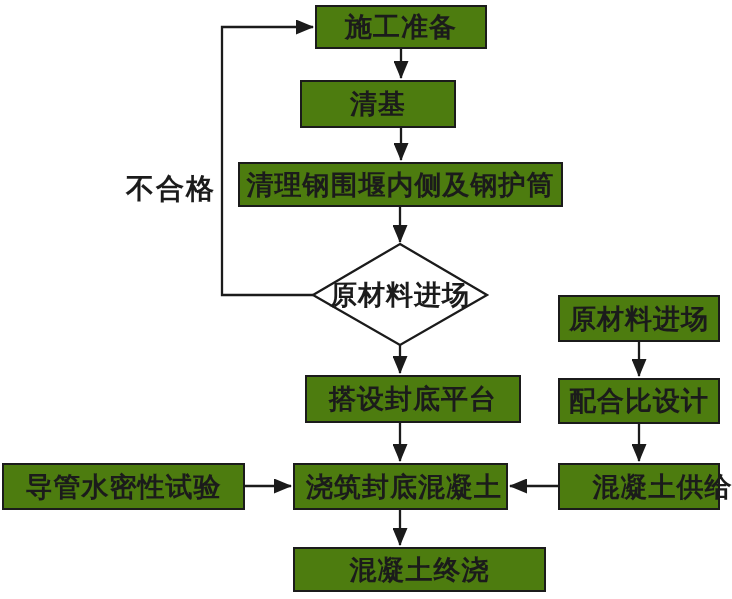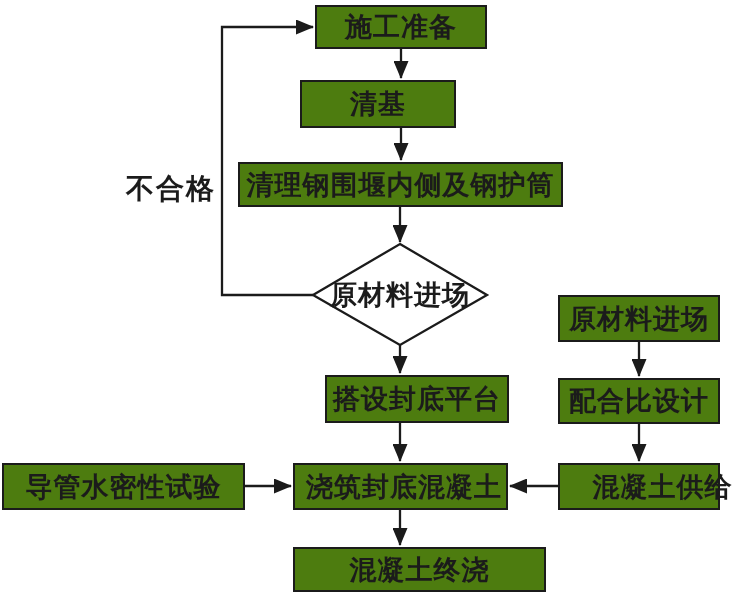--- a/index.html
+++ b/index.html
@@ -58,21 +58,21 @@
     font-weight: 600;
     letter-spacing: 2px;
     white-space: nowrap;
     z-index: 2;
   }
   
   #n-prep      { left: 315px; top: 5px;   width: 172px; height: 44px; }
   #n-clearbase { left: 300px; top: 80px;  width: 156px; height: 48px; }
   #n-clean     { left: 238px; top: 162px; width: 325px; height: 45px; }
   #n-inspect   { left: 330px; top: 279px; width: 140px; height: 32px; }
-  #n-platform  { left: 305px; top: 375px; width: 184px; height: 48px; margin-left: 20px; }
+  #n-platform  { left: 305px; top: 375px; width: 216px; height: 48px; }
   #n-pour      { left: 293px; top: 463px; width: 215px; height: 47px; padding-left: 7px; }
   #n-final     { left: 293px; top: 547px; width: 253px; height: 45px; }
   #n-materials { left: 558px; top: 295px; width: 162px; height: 47px; }
   #n-mix       { left: 558px; top: 378px; width: 162px; height: 46px; }
   #n-supply    { left: 558px; top: 463px; width: 162px; height: 47px; padding-left: 47px; }
   #n-test      { left: 2px;   top: 463px; width: 243px; height: 47px; font-family: Liberation Serif, serif; }
   #lbl-fail    { left: 126px; top: 142px; margin-top: 28px; }
 </style>
 </head>
 <body>

